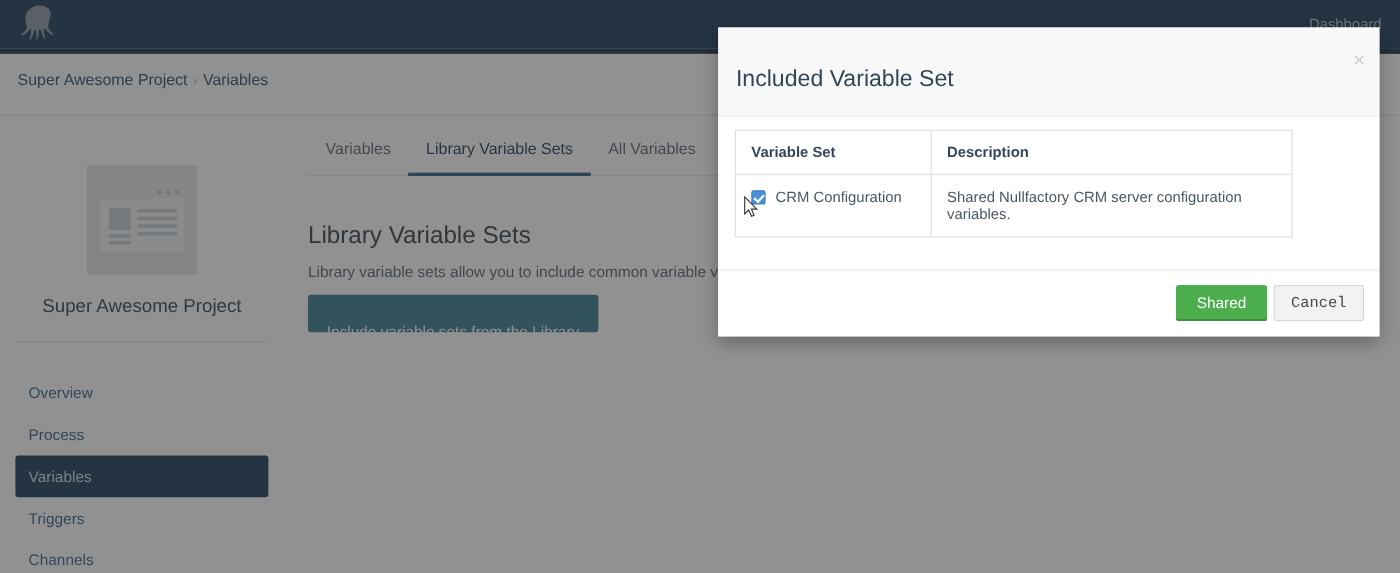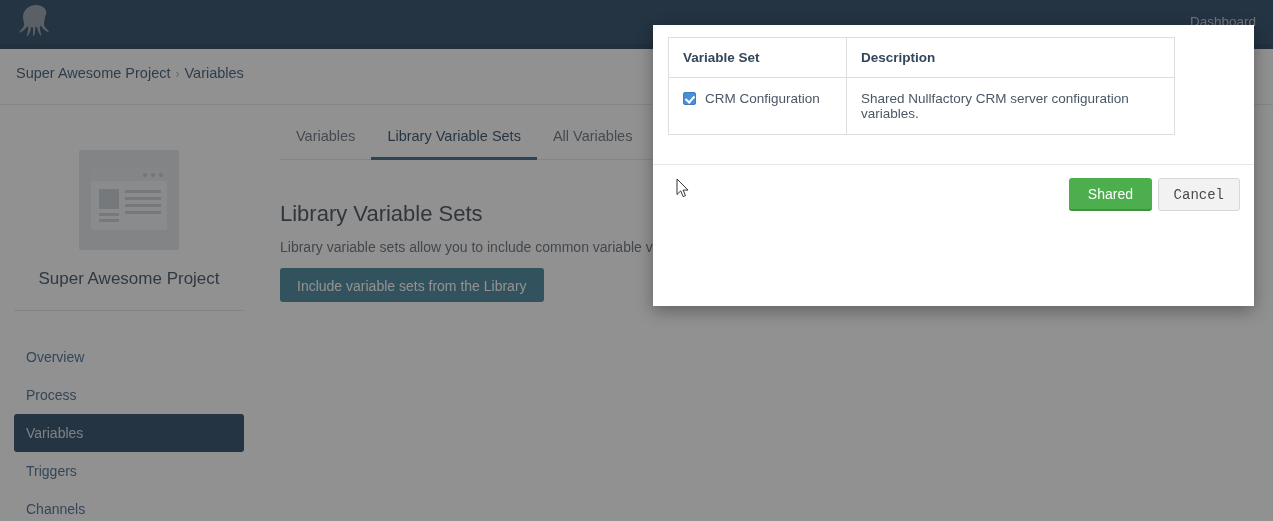--- a/index.html
+++ b/index.html
@@ -109,21 +109,21 @@
   .section-title {
     position: absolute; left: 22px; top: 95px;
     font-size: 22px; color: #36434f; font-weight: normal;
   }
   .section-desc {
     position: absolute; left: 22px; top: 133px;
     font-size: 14px; color: #5a6672; white-space: nowrap;
   }
   .include-btn {
     position: absolute; left: 22px; top: 162px; height: 34px;
-    padding: 1px 17px; line-height: 34px;
+    padding: 16px 17px; line-height: 34px;
     background: #3a7b93; color: #ffffff; font-size: 14px;
     border: none; border-radius: 3px; cursor: pointer;
   }
 
   
   #backdrop {
     position: absolute; inset: 0; background: rgba(44,44,44,0.52);
   }
 
   
@@ -259,20 +259,24 @@
       </div>
       <h1 class="section-title">Library Variable Sets</h1>
       <div class="section-desc">Library variable sets allow you to include common variable value</div>
       <button class="include-btn">Include variable sets from the Library</button>
     </div>
   </div>
 
   <div id="backdrop"></div>
 
   <div id="modal">
+    <div class="modal-header">
+      <h2 class="modal-title">Included Variable Set</h2>
+      <button class="modal-close">×</button>
+    </div>
 
     <div class="modal-body">
       <table class="vs-table">
         <thead>
           <tr>
             <th>Variable Set</th>
             <th>Description</th>
           </tr>
         </thead>
         <tbody>

